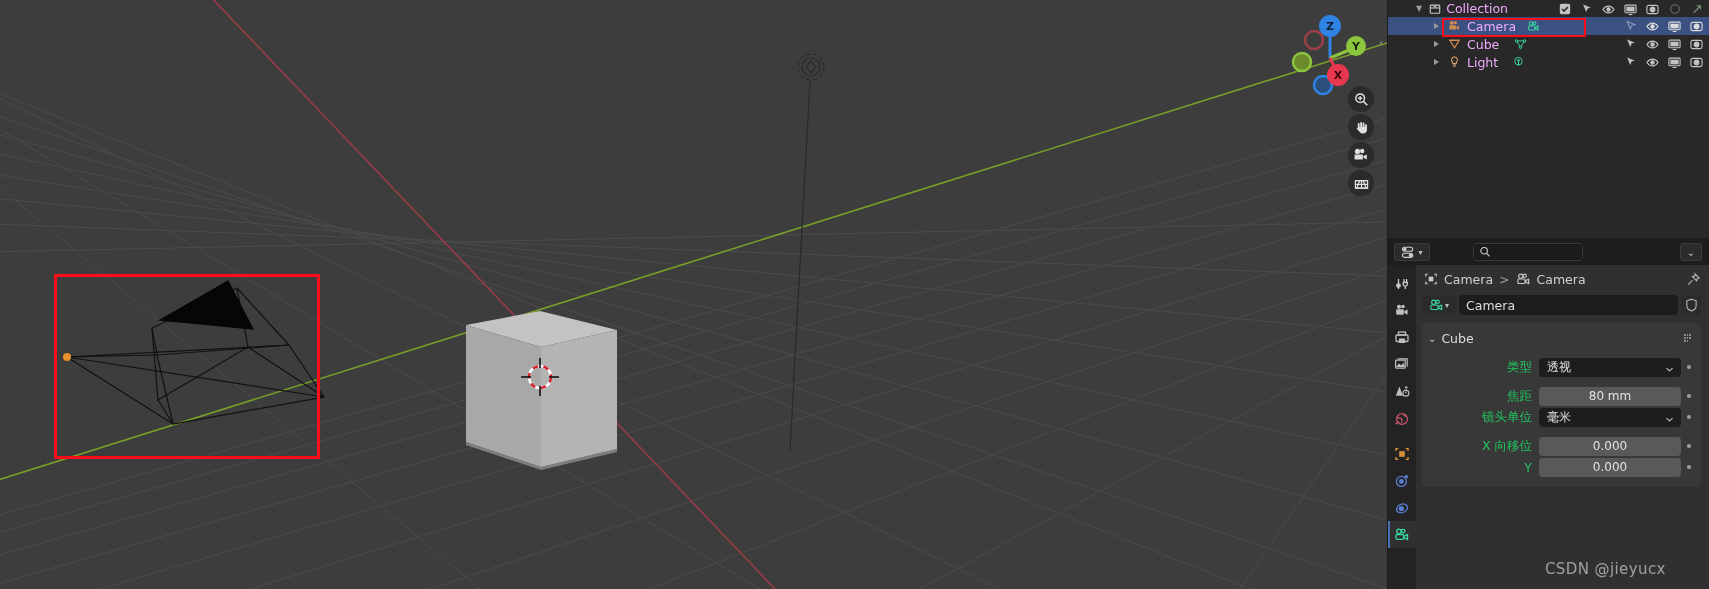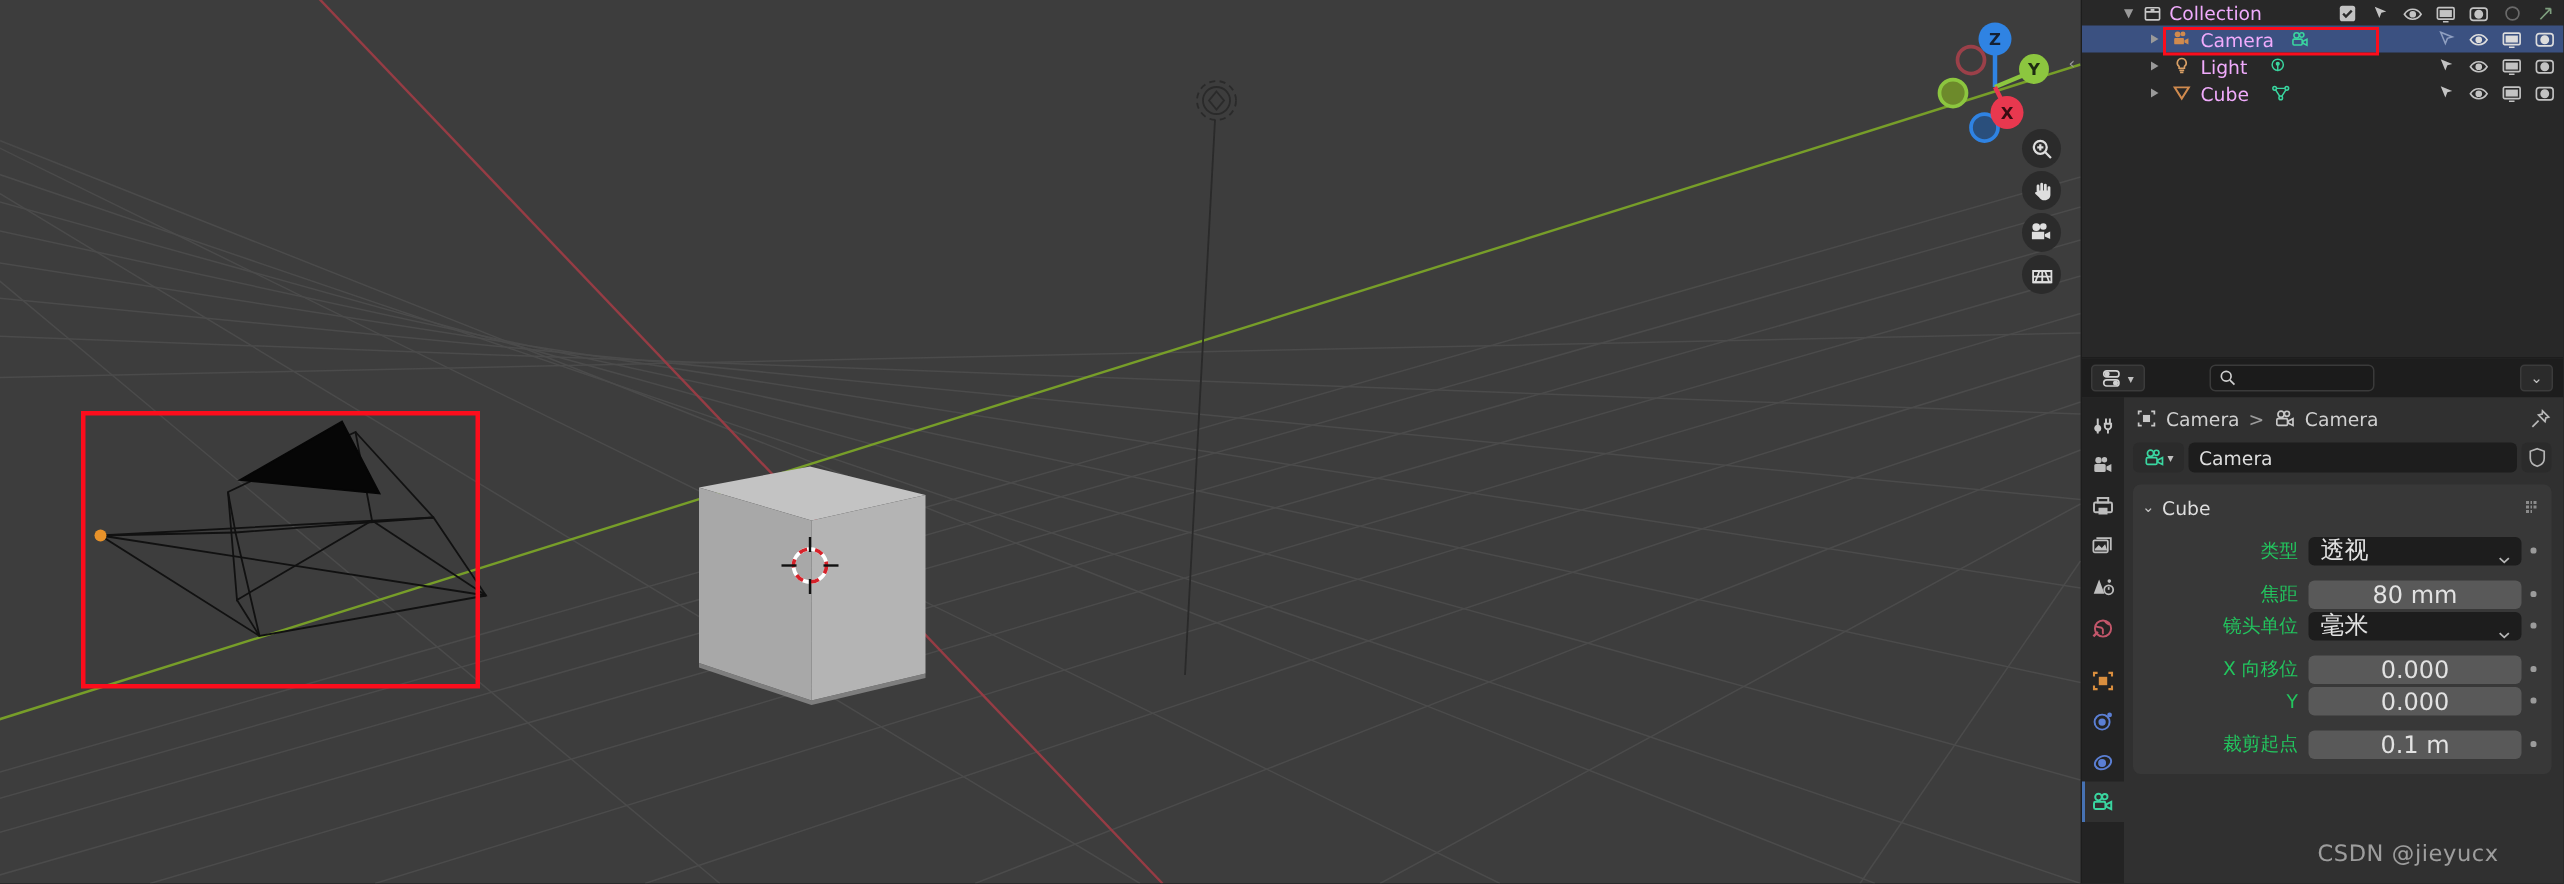--- a/index.html
+++ b/index.html
@@ -106,21 +106,21 @@
   .panel-head { height:20px; display:flex; align-items:center; padding-left:6px; gap:5px; color:#dedede; font-size:12.5px; position:relative; }
   .grip { position:absolute; right:8px; top:6px; width:9px; height:7px; opacity:.55; }
   .grip i { float:left; width:1.5px; height:1.5px; background:#cfcfcf; margin:0 1px 1.5px 0; }
 
   .prow { display:flex; align-items:center; height:20px; margin-top:3px; padding-right:4px; }
   .prow.tight { margin-top:1px; }
   .prow.gap { margin-top:9px; }
   .plabel { width:117px; text-align:right; padding-right:7px; color:#22c55e; font-size:12.5px; white-space:nowrap; }
   .pfield {
     flex:1; height:19px; border-radius:4px; display:flex; align-items:center;
-    font-size:16px; color:#e2e2e2; position:relative;
+    font-size:12px; color:#e2e2e2; position:relative;
   }
   .pfield.dropdown { background:#1d1d1d; padding-left:8px; }
   .pfield.value { background:#595959; justify-content:center; }
   .chev { position:absolute; right:7px; top:5px; }
   .anim-dot { width:16px; display:flex; align-items:center; justify-content:center; }
   .anim-dot b { display:block; width:3.5px; height:3.5px; border-radius:50%; background:#9b9b9b; }
 
   #watermark {
     position:absolute; left:1545px; top:560px;
     color:rgba(225,225,225,.62); font-size:15px; letter-spacing:.4px;
@@ -368,76 +368,76 @@
               <rect x="1" y="2.6" width="12" height="8.8" rx="2"></rect>
               <circle cx="7" cy="7" r="2.6" fill="#dcdcdc"></circle>
             </svg>
         </span>
       </span>
     </div>
 
     <div class="ol-row" style="padding-left:46px;">
       <span class="tri" style="margin-right:9px;"></span>
       <span class="ol-ic" style="margin-right:6px;">
-        <svg width="14" height="14" viewBox="0 0 16 16" fill="none" stroke="#d9a066" stroke-width="1.3">
-          <path d="M8 1.8a3.6 3.6 0 00-2.2 6.5v1.6h4.4V8.3A3.6 3.6 0 008 1.8z"></path>
-            <line x1="6" y1="11.6" x2="10" y2="11.6"></line>
-            <line x1="6.6" y1="13.2" x2="9.4" y2="13.2"></line>
-        </svg>
-      </span>
-      <span class="ol-name">Light</span>
-      <span class="ol-ic" style="margin-left:14px;">
-        <svg width="14" height="14" viewBox="0 0 16 16" fill="none" stroke="#3ad6a0" stroke-width="1.2">
-          <circle cx="8" cy="7" r="4.6"></circle>
-            <circle cx="8" cy="6.2" r="1.1" fill="#3ad6a0"></circle>
-            <line x1="8" y1="7.4" x2="8" y2="12.4"></line>
-        </svg>
-      </span>
-      <span class="ol-icons">
-        <span class="ol-ic">
-          <svg width="12" height="12" viewBox="0 0 14 14">
-              <path d="M2.5 1.8l9 3.6-3.8 1.1-1.6 4z" fill="#c3c3c3"></path>
-            </svg>
-        </span>
-        <span class="ol-ic">
-          <svg width="13" height="13" viewBox="0 0 14 14" fill="none" stroke="#c3c3c3" stroke-width="1.2">
-              <path d="M1 7s2.3-3.6 6-3.6S13 7 13 7s-2.3 3.6-6 3.6S1 7 1 7z"></path>
-              <circle cx="7" cy="7" r="1.8" fill="#c3c3c3"></circle>
-            </svg>
-        </span>
-        <span class="ol-ic">
-          <svg width="13" height="13" viewBox="0 0 14 14" fill="none" stroke="#c3c3c3" stroke-width="1.2">
-              <rect x="1" y="2.3" width="12" height="8.2" rx="1"></rect>
-              <line x1="5" y1="12.4" x2="9" y2="12.4"></line>
-              <rect x="2.6" y="4" width="8.8" height="5" fill="#c3c3c3" stroke="none"></rect>
-            </svg>
-        </span>
-        <span class="ol-ic">
-          <svg width="13" height="13" viewBox="0 0 14 14" fill="none" stroke="#c3c3c3" stroke-width="1.2">
-              <rect x="1" y="2.6" width="12" height="8.8" rx="2"></rect>
-              <circle cx="7" cy="7" r="2.6" fill="#c3c3c3"></circle>
-            </svg>
-        </span>
-      </span>
-    </div>
-
-    <div class="ol-row" style="padding-left:46px;">
-      <span class="tri" style="margin-right:9px;"></span>
-      <span class="ol-ic" style="margin-right:6px;">
         <svg width="14" height="14" viewBox="0 0 16 16" fill="none" stroke="#d08a4e" stroke-width="1.6">
             <path d="M2.2 3.4h11.6L8 12.6z"></path>
           </svg>
       </span>
       <span class="ol-name">Cube</span>
       <span class="ol-ic" style="margin-left:15px;">
         <svg width="14" height="14" viewBox="0 0 16 16" fill="none" stroke="#3ad6a0" stroke-width="1.2">
           <path d="M3 4.2h10L8 12z"></path>
             <circle cx="3" cy="4.2" r="1.5" fill="#1f3d33"></circle>
             <circle cx="13" cy="4.2" r="1.5" fill="#1f3d33"></circle>
             <circle cx="8" cy="12" r="1.5" fill="#1f3d33"></circle>
+        </svg>
+      </span>
+      <span class="ol-icons">
+        <span class="ol-ic">
+          <svg width="12" height="12" viewBox="0 0 14 14">
+              <path d="M2.5 1.8l9 3.6-3.8 1.1-1.6 4z" fill="#c3c3c3"></path>
+            </svg>
+        </span>
+        <span class="ol-ic">
+          <svg width="13" height="13" viewBox="0 0 14 14" fill="none" stroke="#c3c3c3" stroke-width="1.2">
+              <path d="M1 7s2.3-3.6 6-3.6S13 7 13 7s-2.3 3.6-6 3.6S1 7 1 7z"></path>
+              <circle cx="7" cy="7" r="1.8" fill="#c3c3c3"></circle>
+            </svg>
+        </span>
+        <span class="ol-ic">
+          <svg width="13" height="13" viewBox="0 0 14 14" fill="none" stroke="#c3c3c3" stroke-width="1.2">
+              <rect x="1" y="2.3" width="12" height="8.2" rx="1"></rect>
+              <line x1="5" y1="12.4" x2="9" y2="12.4"></line>
+              <rect x="2.6" y="4" width="8.8" height="5" fill="#c3c3c3" stroke="none"></rect>
+            </svg>
+        </span>
+        <span class="ol-ic">
+          <svg width="13" height="13" viewBox="0 0 14 14" fill="none" stroke="#c3c3c3" stroke-width="1.2">
+              <rect x="1" y="2.6" width="12" height="8.8" rx="2"></rect>
+              <circle cx="7" cy="7" r="2.6" fill="#c3c3c3"></circle>
+            </svg>
+        </span>
+      </span>
+    </div>
+
+    <div class="ol-row" style="padding-left:46px;">
+      <span class="tri" style="margin-right:9px;"></span>
+      <span class="ol-ic" style="margin-right:6px;">
+        <svg width="14" height="14" viewBox="0 0 16 16" fill="none" stroke="#d9a066" stroke-width="1.3">
+          <path d="M8 1.8a3.6 3.6 0 00-2.2 6.5v1.6h4.4V8.3A3.6 3.6 0 008 1.8z"></path>
+            <line x1="6" y1="11.6" x2="10" y2="11.6"></line>
+            <line x1="6.6" y1="13.2" x2="9.4" y2="13.2"></line>
+        </svg>
+      </span>
+      <span class="ol-name">Light</span>
+      <span class="ol-ic" style="margin-left:14px;">
+        <svg width="14" height="14" viewBox="0 0 16 16" fill="none" stroke="#3ad6a0" stroke-width="1.2">
+          <circle cx="8" cy="7" r="4.6"></circle>
+            <circle cx="8" cy="6.2" r="1.1" fill="#3ad6a0"></circle>
+            <line x1="8" y1="7.4" x2="8" y2="12.4"></line>
         </svg>
       </span>
       <span class="ol-icons">
         <span class="ol-ic">
           <svg width="12" height="12" viewBox="0 0 14 14">
               <path d="M2.5 1.8l9 3.6-3.8 1.1-1.6 4z" fill="#c3c3c3"></path>
             </svg>
         </span>
         <span class="ol-ic">
           <svg width="13" height="13" viewBox="0 0 14 14" fill="none" stroke="#c3c3c3" stroke-width="1.2">
@@ -680,28 +680,19 @@
         <div class="prow tight">
           <span class="plabel">Y</span>
           <span class="pfield value">
             <span>0.000</span>
           </span>
           <span class="anim-dot">
               <b></b>
             </span>
         </div>
 
-        <div class="prow gap">
-          <span class="plabel">裁剪起点</span>
-          <span class="pfield value">
-            <span>0.1 m</span>
-          </span>
-          <span class="anim-dot">
-              <b></b>
-            </span>
-        </div>
 
       </div>
     </div>
   </div>
 
   <div id="watermark">CSDN @jieyucx</div>
 </div>
 
 </body></html>

